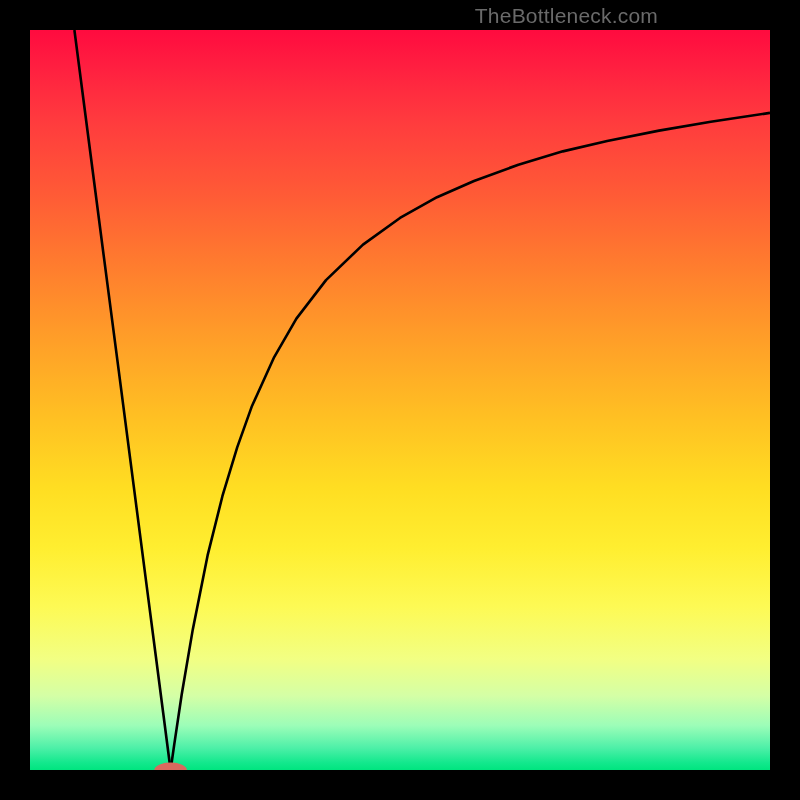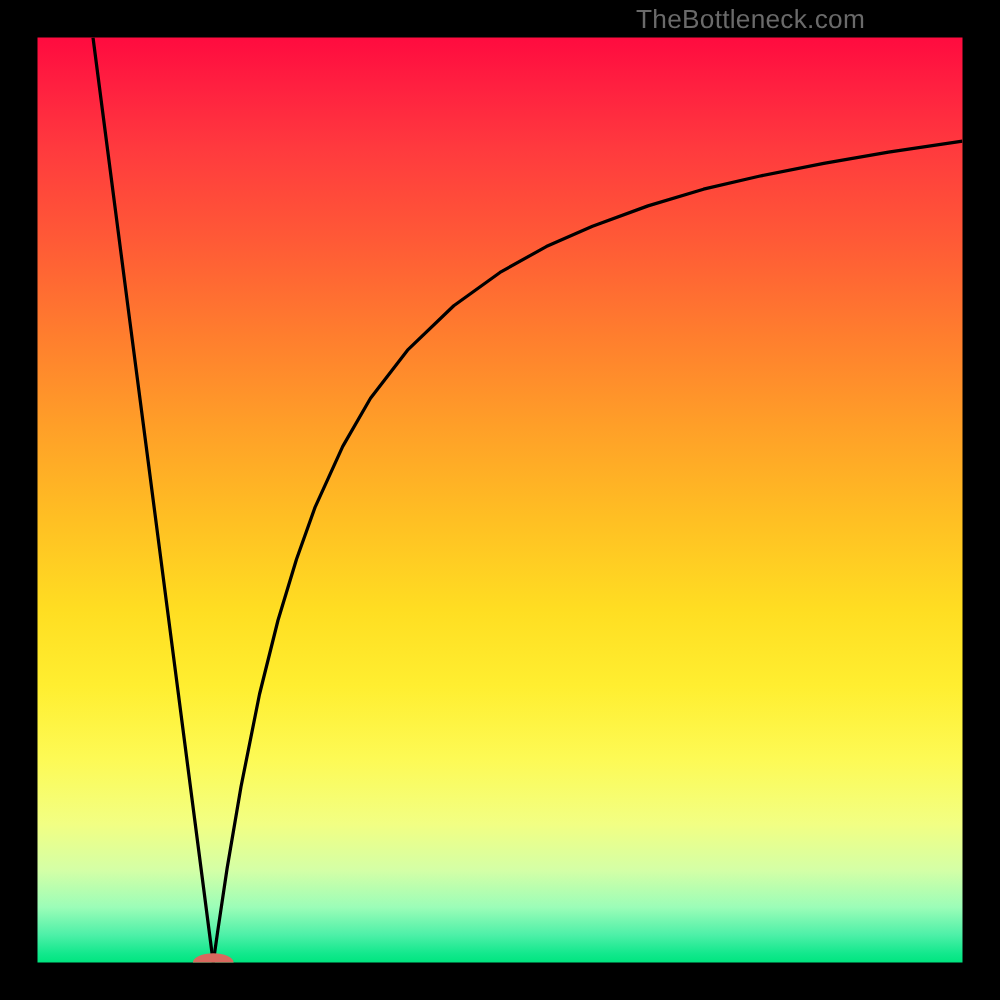--- a/index.html
+++ b/index.html
@@ -9,21 +9,20 @@
     height: 800px;
     overflow: hidden;
     background: #000;
     font-family: Arial, Helvetica, sans-serif;
   }
   .frame {
     position: relative;
     width: 668px;
     height: 800px;
     background: #000;
-    padding-left: 34px;
   }
   .plot-area {
     position: absolute;
     left: 30px;
     top: 30px;
     width: 740px;
     height: 740px;
     
     background: linear-gradient(
       to bottom,

